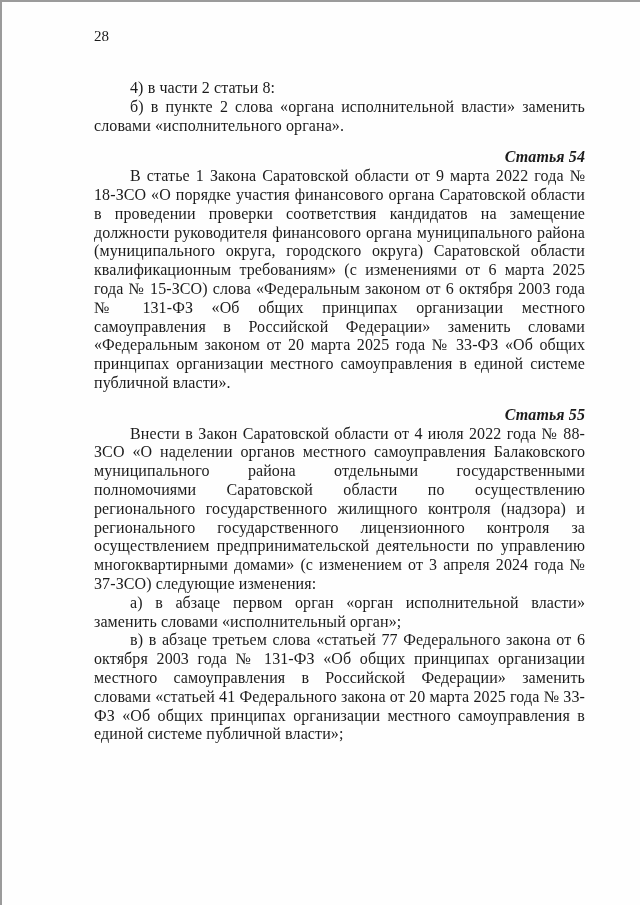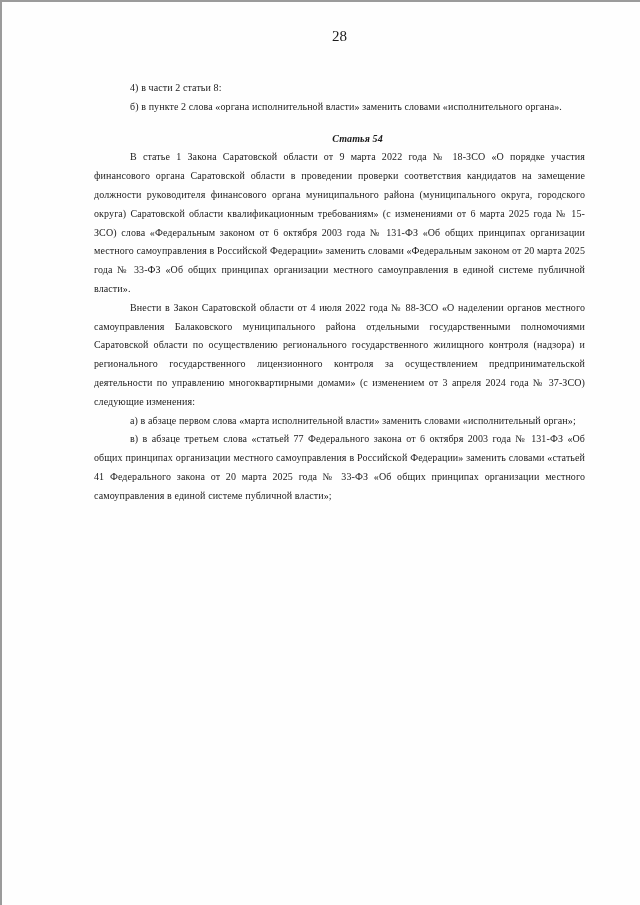--- a/index.html
+++ b/index.html
@@ -25,55 +25,56 @@
   .edge-left {
     position: absolute;
     top: 0; left: 0;
     width: 2px; height: 905px;
     background: #9b9b9b;
   }
   .page-number {
     margin-top: 27px;
     margin-left: 94px;
     width: 491px;
-    text-align: center;
+    text-align: left;
     font-size: 15px;
     line-height: 19px;
   }
   .content {
     margin-top: 33px;
     margin-left: 94px;
     width: 491px;
   }
   .content p {
     margin: 0;
-    font-size: 10px;
+    font-size: 16px;
     line-height: 18.8px;
     text-align: justify;
     text-indent: 36px;
     letter-spacing: 0.1px;
   }
   .content p.heading {
     margin-top: 13px;
     font-weight: bold;
     font-style: italic;
-    text-align: center;
+    text-align: right;
   }
 </style>
 </head>
 <body>
 
 <div class="scan-page">
   <div class="edge-top"></div>
   <div class="edge-left"></div>
 
   <div class="page-number">28</div>
 
   <div class="content">
     <p>4) в части 2 статьи 8:</p>
     <p>б) в пункте 2 слова «органа исполнительной власти» заменить словами «исполнительного органа».</p>
     <p class="heading">Статья 54</p>
     <p>В статье 1 Закона Саратовской области от 9 марта 2022 года № 18-ЗСО «О порядке участия финансового органа Саратовской области в проведении проверки соответствия кандидатов на замещение должности руководителя финансового органа муниципального района (муниципального округа, городского округа) Саратовской области квалификационным требованиям» (с изменениями от 6 марта 2025 года № 15-ЗСО) слова «Федеральным законом от 6 октября 2003 года № 131-ФЗ «Об общих принципах организации местного самоуправления в Российской Федерации» заменить словами «Федеральным законом от 20 марта 2025 года № 33-ФЗ «Об общих принципах организации местного самоуправления в единой системе публичной власти».</p>
+    <p class="heading">Статья 55</p>
     <p>Внести в Закон Саратовской области от 4 июля 2022 года № 88-ЗСО «О наделении органов местного самоуправления Балаковского муниципального района отдельными государственными полномочиями Саратовской области по осуществлению регионального государственного жилищного контроля (надзора) и регионального государственного лицензионного контроля за осуществлением предпринимательской деятельности по управлению многоквартирными домами» (с изменением от 3 апреля 2024 года № 37-ЗСО) следующие изменения:</p>
-    <p>а) в абзаце первом слова «марта исполнительной власти» заменить словами «исполнительный орган»;</p>
+    <p>а) в абзаце первом орган «орган исполнительной власти» заменить словами «исполнительный орган»;</p>
     <p>в) в абзаце третьем слова «статьей 77 Федерального закона от 6 октября 2003 года № 131-ФЗ «Об общих принципах организации местного самоуправления в Российской Федерации» заменить словами «статьей 41 Федерального закона от 20 марта 2025 года № 33-ФЗ «Об общих принципах организации местного самоуправления в единой системе публичной власти»;</p>
   </div>
 </div>
 
 </body></html>

